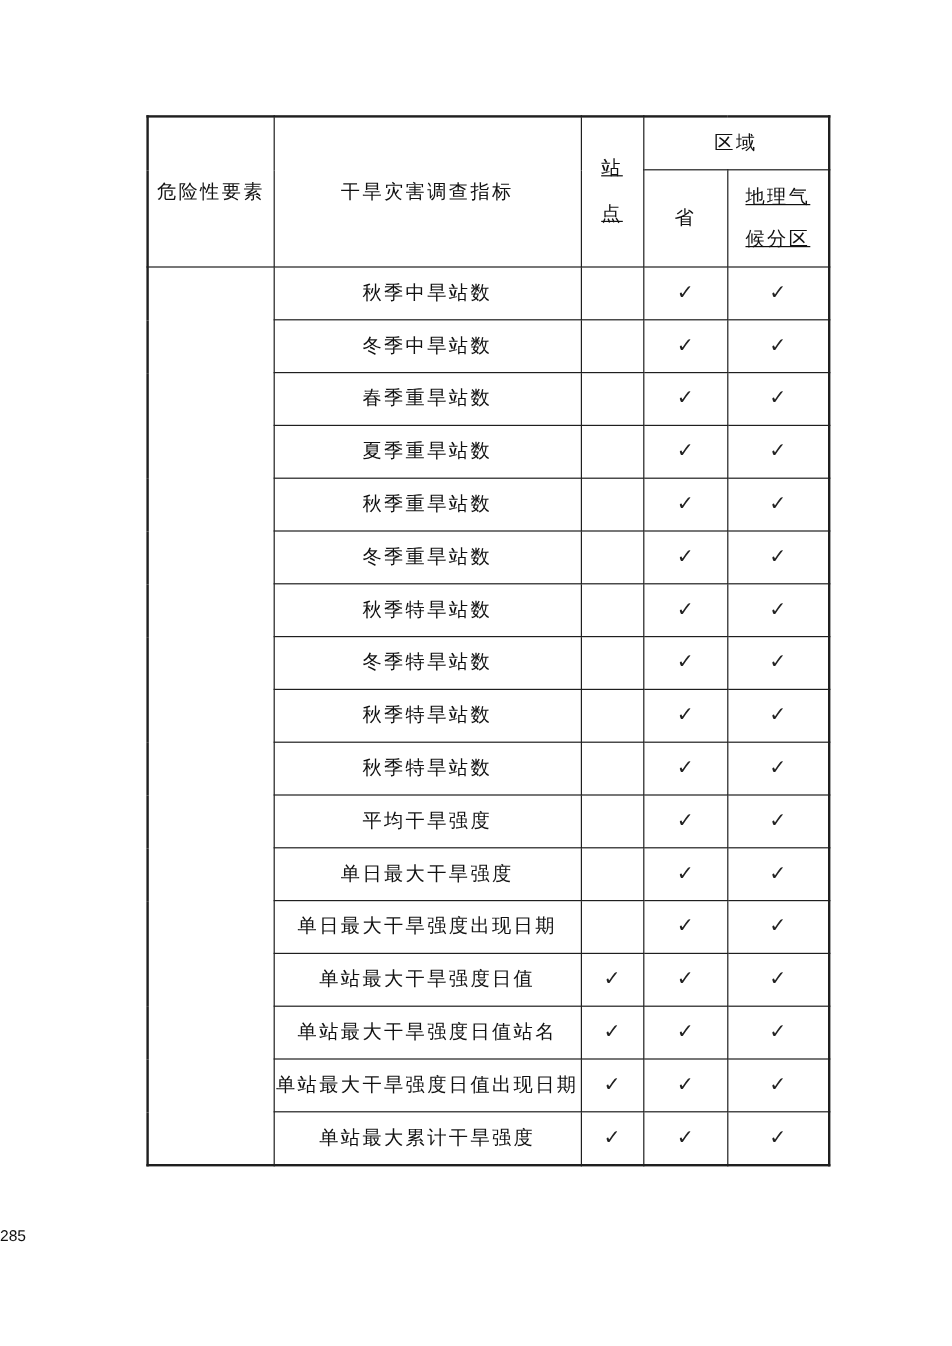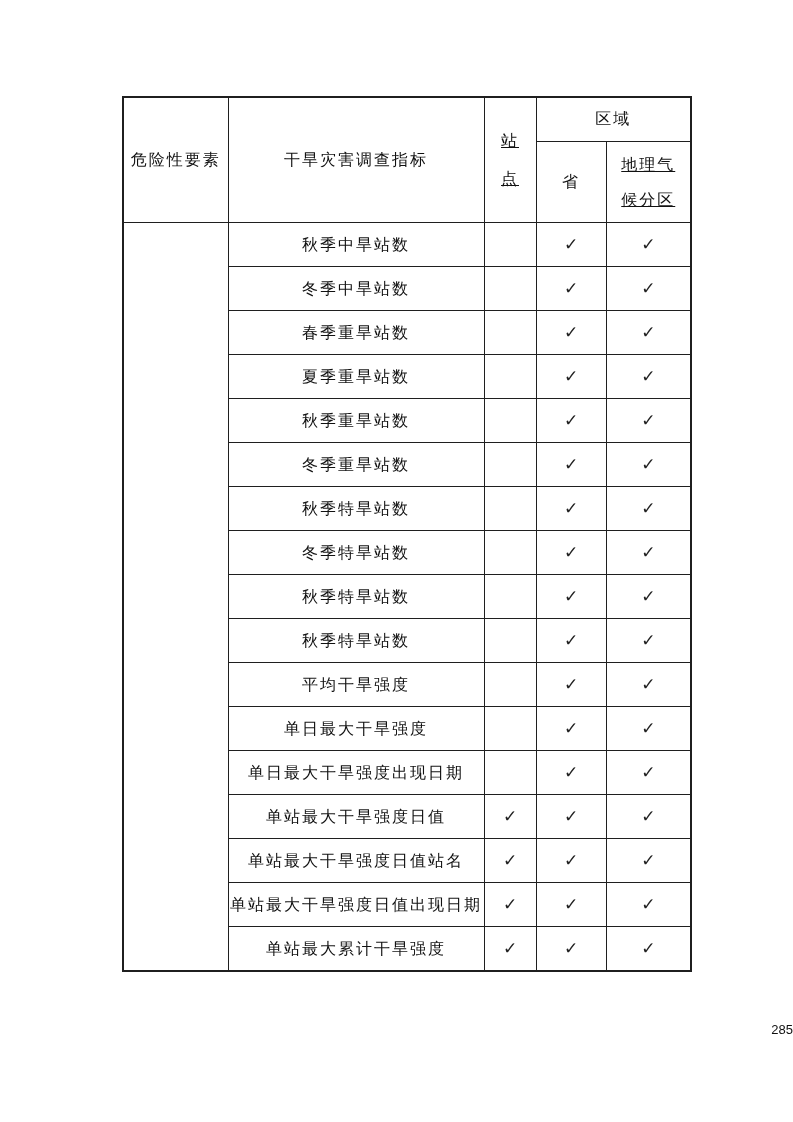--- a/index.html
+++ b/index.html
@@ -69,21 +69,21 @@
     font-family: "DejaVu Sans", sans-serif;
     font-size: 17px;
     letter-spacing: 0;
     color: #222222;
   }
   .page-number {
     position: absolute;
     top: 1022px;
     left: 0;
     width: 100%;
-    text-align: right;
+    text-align: left;
     font-size: 13px;
     font-family: "Liberation Sans", sans-serif;
     color: #111111;
   }
 </style>
 </head>
 <body>
 
 <div class="page">
 

